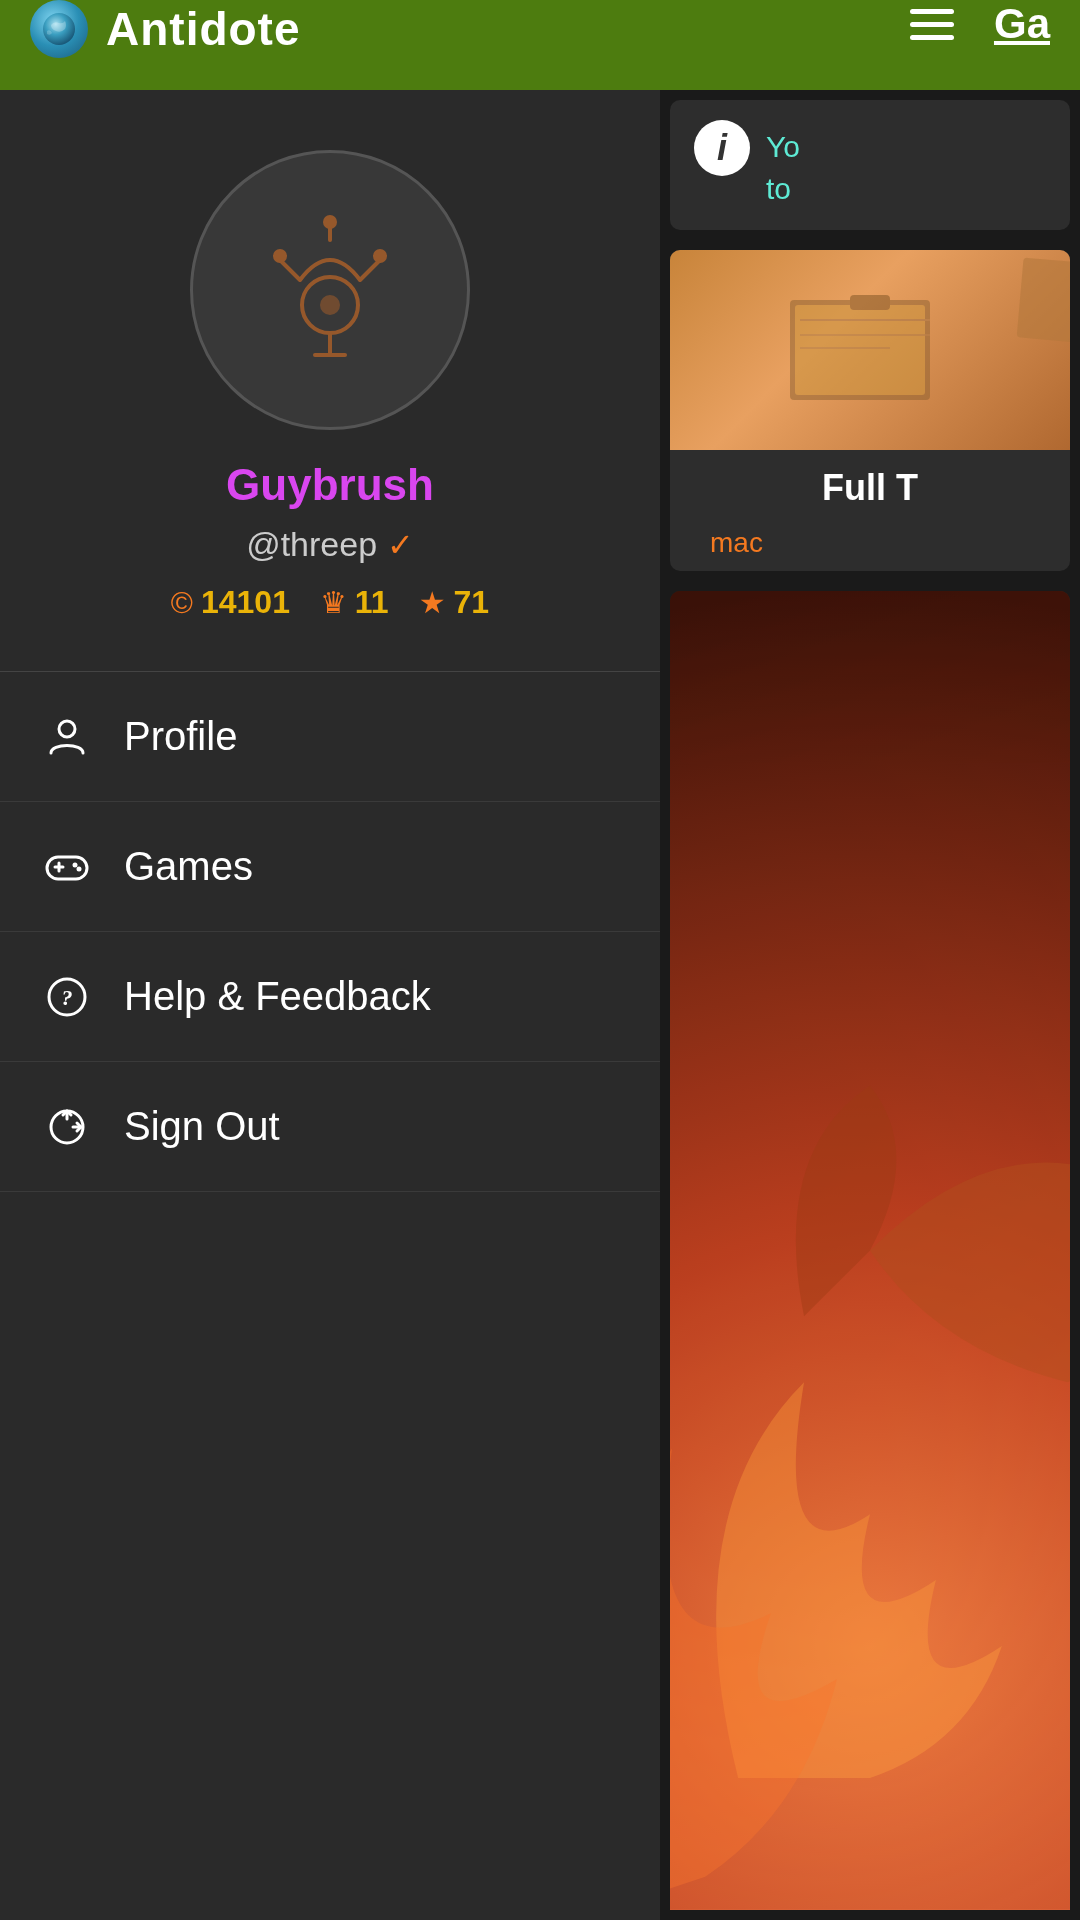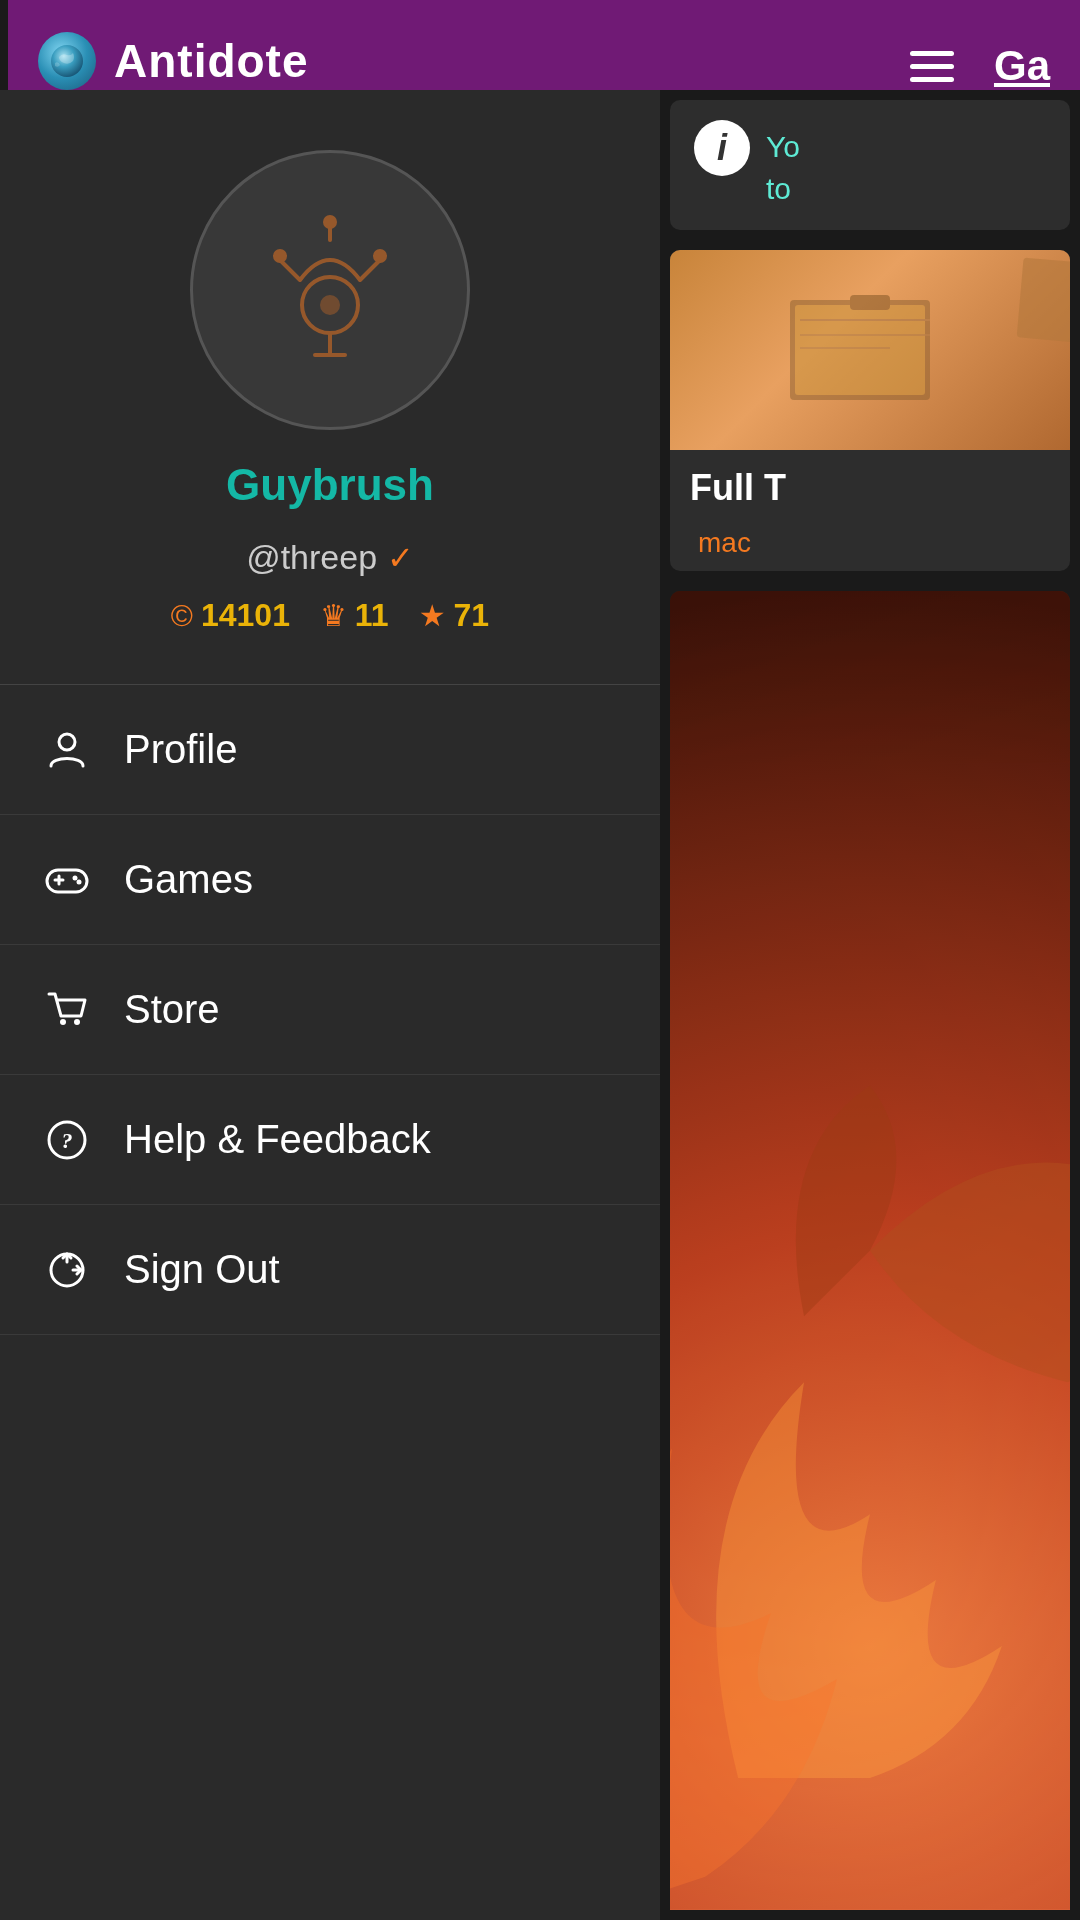--- a/index.html
+++ b/index.html
@@ -9,25 +9,25 @@
       height: 1920px;
       font-family: -apple-system, BlinkMacSystemFont, 'Segoe UI', sans-serif;
       background: #1a1a1a;
       overflow: hidden;
       position: relative;
     }
 
     
     .header {
       position: absolute;
-      top: 0; left: 8px; right: 0;
+      top: 0; left: 0; right: 0;
       height: 90px;
-      background: #701a75;
-      display: flex;
-      align-items: flex-end;
+      background: #4d7c0f;
+      display: flex;
+      align-items: flex-start;
       z-index: 10;
     }
     .header-left {
       display: flex;
       align-items: center;
       padding-left: 30px;
       flex: 1;
     }
     .logo-icon {
       width: 58px;
@@ -114,24 +114,24 @@
       align-items: center;
       justify-content: center;
       margin-bottom: 30px;
     }
     .avatar-circle svg {
       width: 160px;
       height: 160px;
       opacity: 0.5;
     }
     .username {
-      color: #14b8a6;
+      color: #d946ef;
       font-size: 44px;
       font-weight: 700;
-      margin-bottom: 28px;
+      margin-bottom: 15px;
     }
     .handle-row {
       display: flex;
       align-items: flex-end;
       gap: 10px;
       margin-bottom: 20px;
     }
     .handle {
       color: #ccc;
       font-size: 34px;
@@ -247,21 +247,22 @@
     .game-thumbnail {
       width: 100%;
       height: 200px;
       background: linear-gradient(135deg, #c8843a 0%, #e8a060 40%, #b06830 100%);
       position: relative;
       display: flex;
       align-items: center;
       justify-content: center;
     }
     .game-info {
-      padding: 16px 20px 12px;
+      padding: 16px 32px 12px;
+      text-align: center;
     }
     .game-title {
       color: white;
       font-size: 36px;
       font-weight: 700;
       line-height: 1.2;
     }
     .game-platform {
       display: flex;
       align-items: center;
@@ -403,30 +404,20 @@
           <rect x="2" y="12" width="40" height="22" rx="11" stroke="white" stroke-width="3" fill="none"></rect>
           <line x1="14" y1="18" x2="14" y2="26" stroke="white" stroke-width="3" stroke-linecap="round"></line>
           <line x1="10" y1="22" x2="18" y2="22" stroke="white" stroke-width="3" stroke-linecap="round"></line>
           <circle cx="30" cy="20" r="2.5" fill="white"></circle>
           <circle cx="34" cy="24" r="2.5" fill="white"></circle>
         </svg>
       </div>
       <span class="nav-label">Games</span>
     </div>
 
-    <div class="nav-item">
-      <div class="nav-icon">
-        <svg viewBox="0 0 44 44" fill="none" xmlns="http://www.w3.org/2000/svg">
-          <path d="M4 6 L10 6 L16 28 L36 28 L40 12 L12 12" stroke="white" stroke-width="3" stroke-linecap="round" stroke-linejoin="round" fill="none"></path>
-          <circle cx="18" cy="34" r="3" fill="white"></circle>
-          <circle cx="32" cy="34" r="3" fill="white"></circle>
-        </svg>
-      </div>
-      <span class="nav-label">Store</span>
-    </div>
 
     <div class="nav-item">
       <div class="nav-icon">
         <svg viewBox="0 0 44 44" fill="none" xmlns="http://www.w3.org/2000/svg">
           <circle cx="22" cy="22" r="18" stroke="white" stroke-width="3" fill="none"></circle>
           <text x="22" y="30" text-anchor="middle" fill="white" font-size="22" font-weight="900" font-style="italic" font-family="serif">?</text>
         </svg>
       </div>
       <span class="nav-label">Help &amp; Feedback</span>
     </div>

